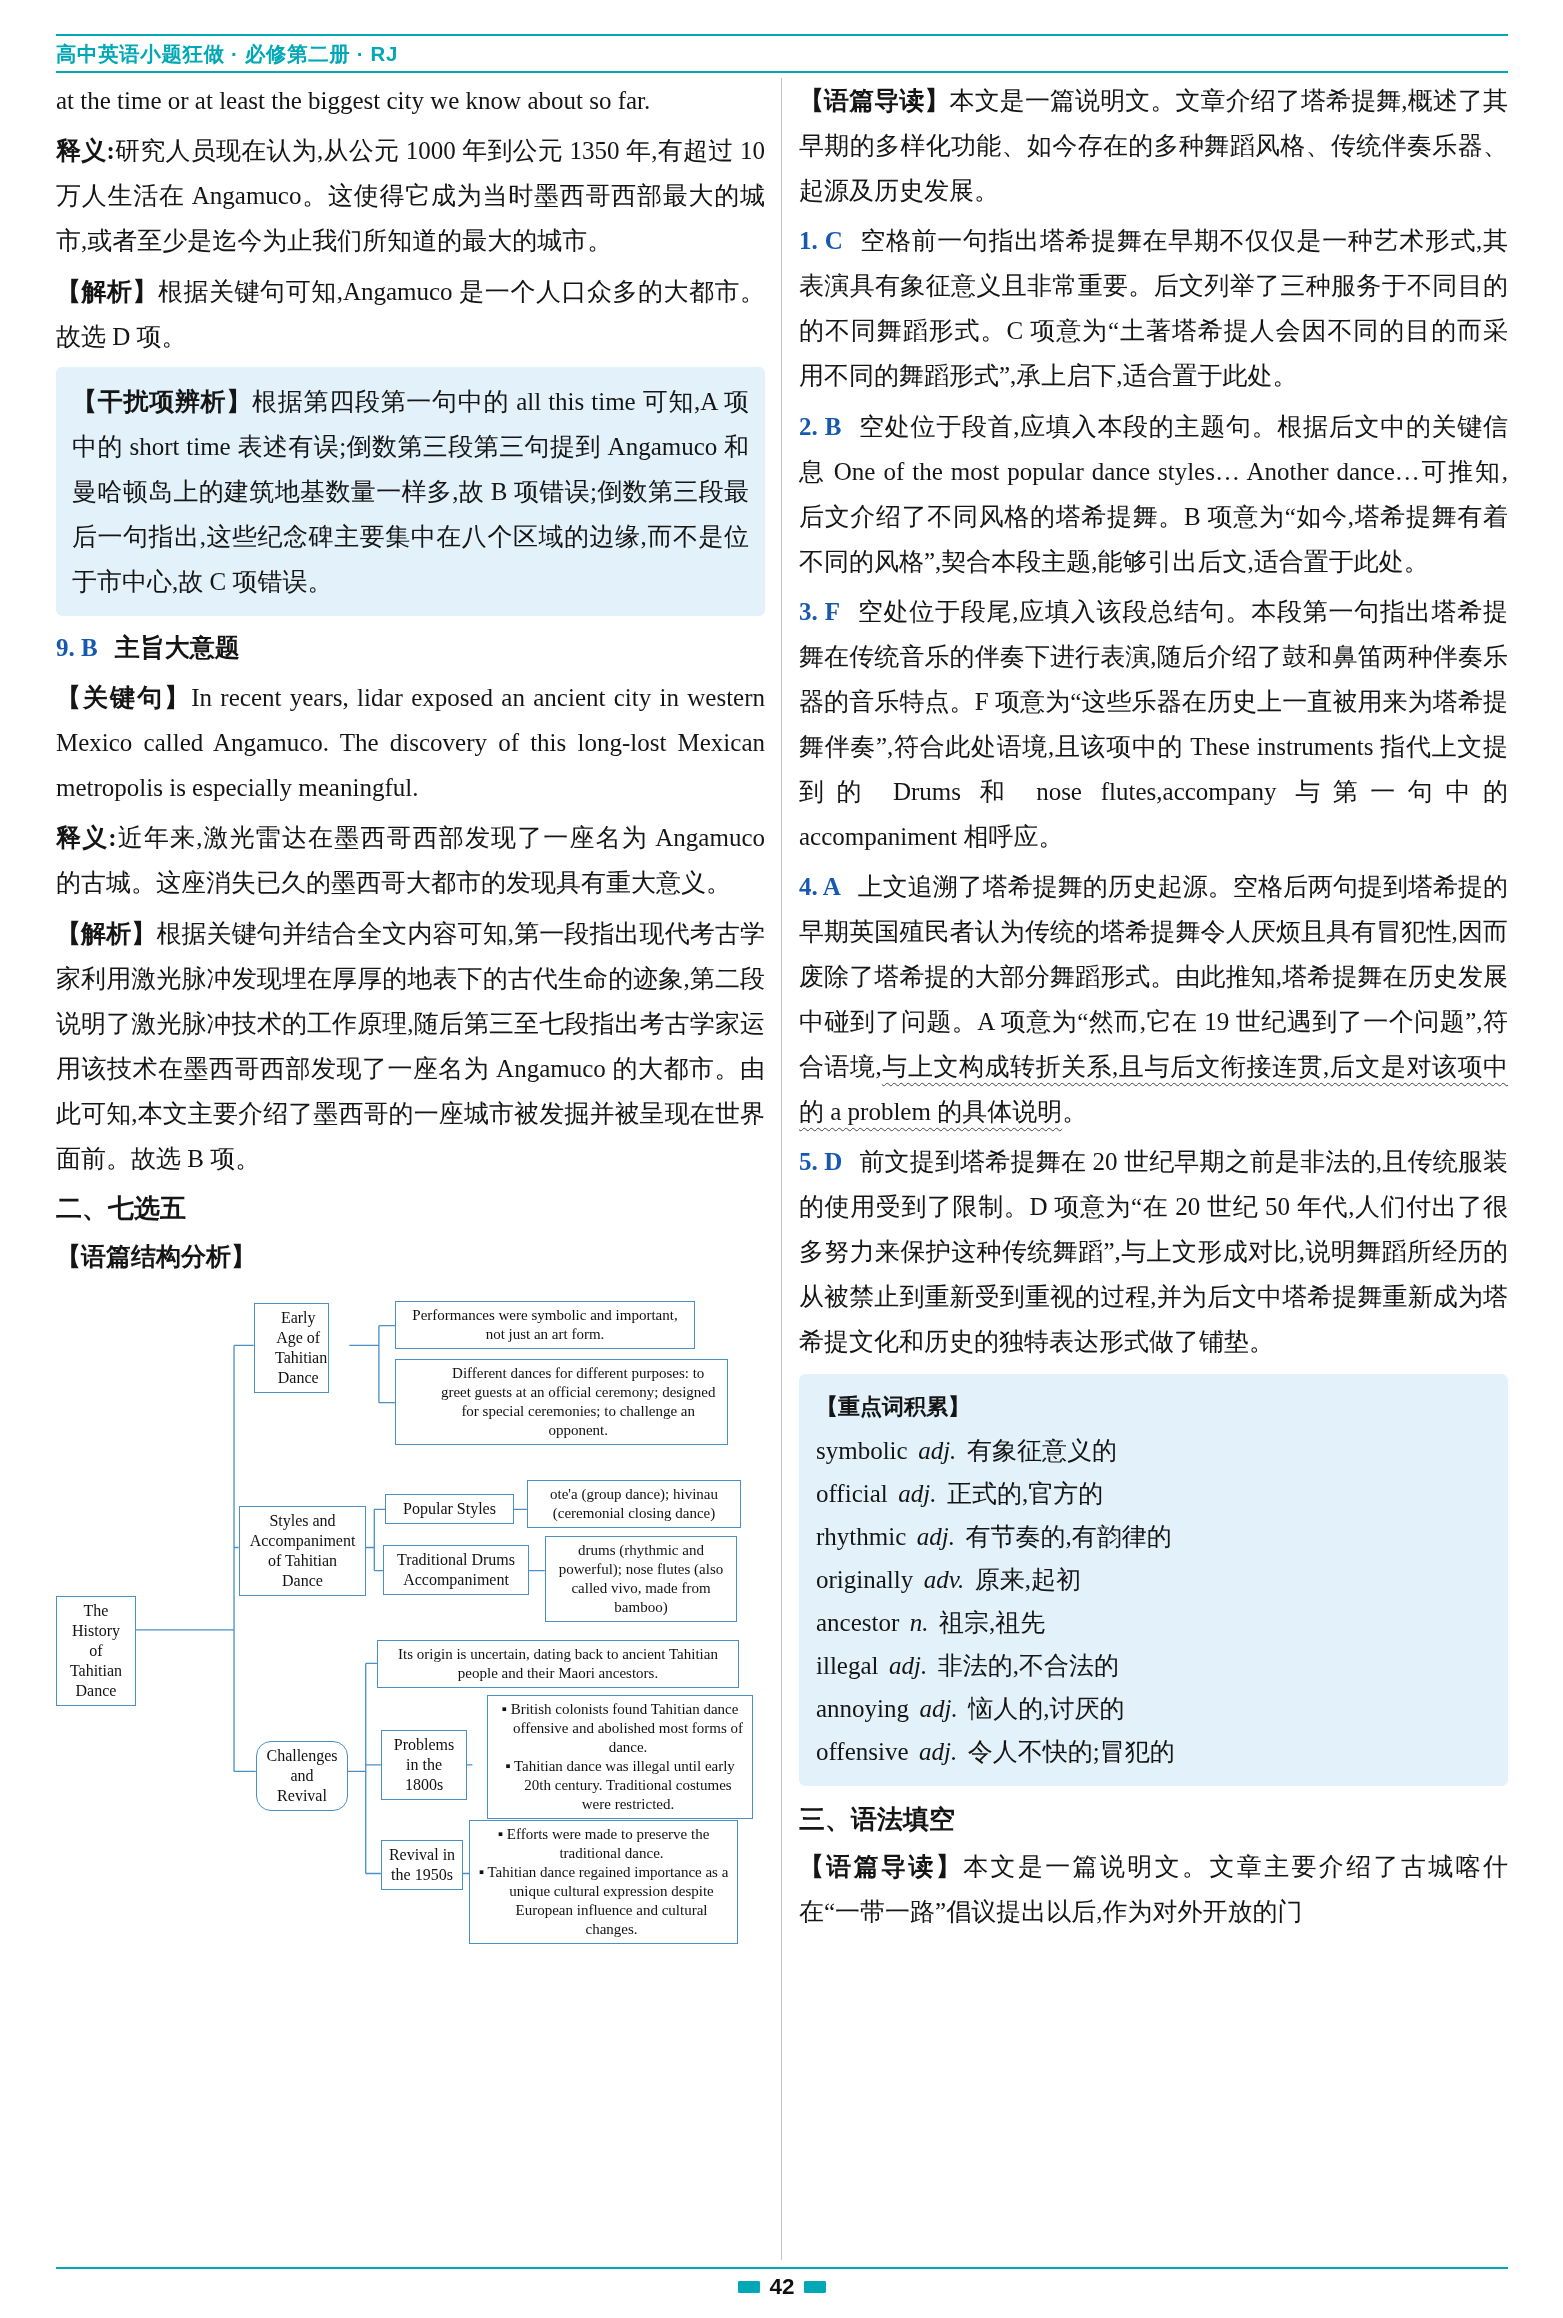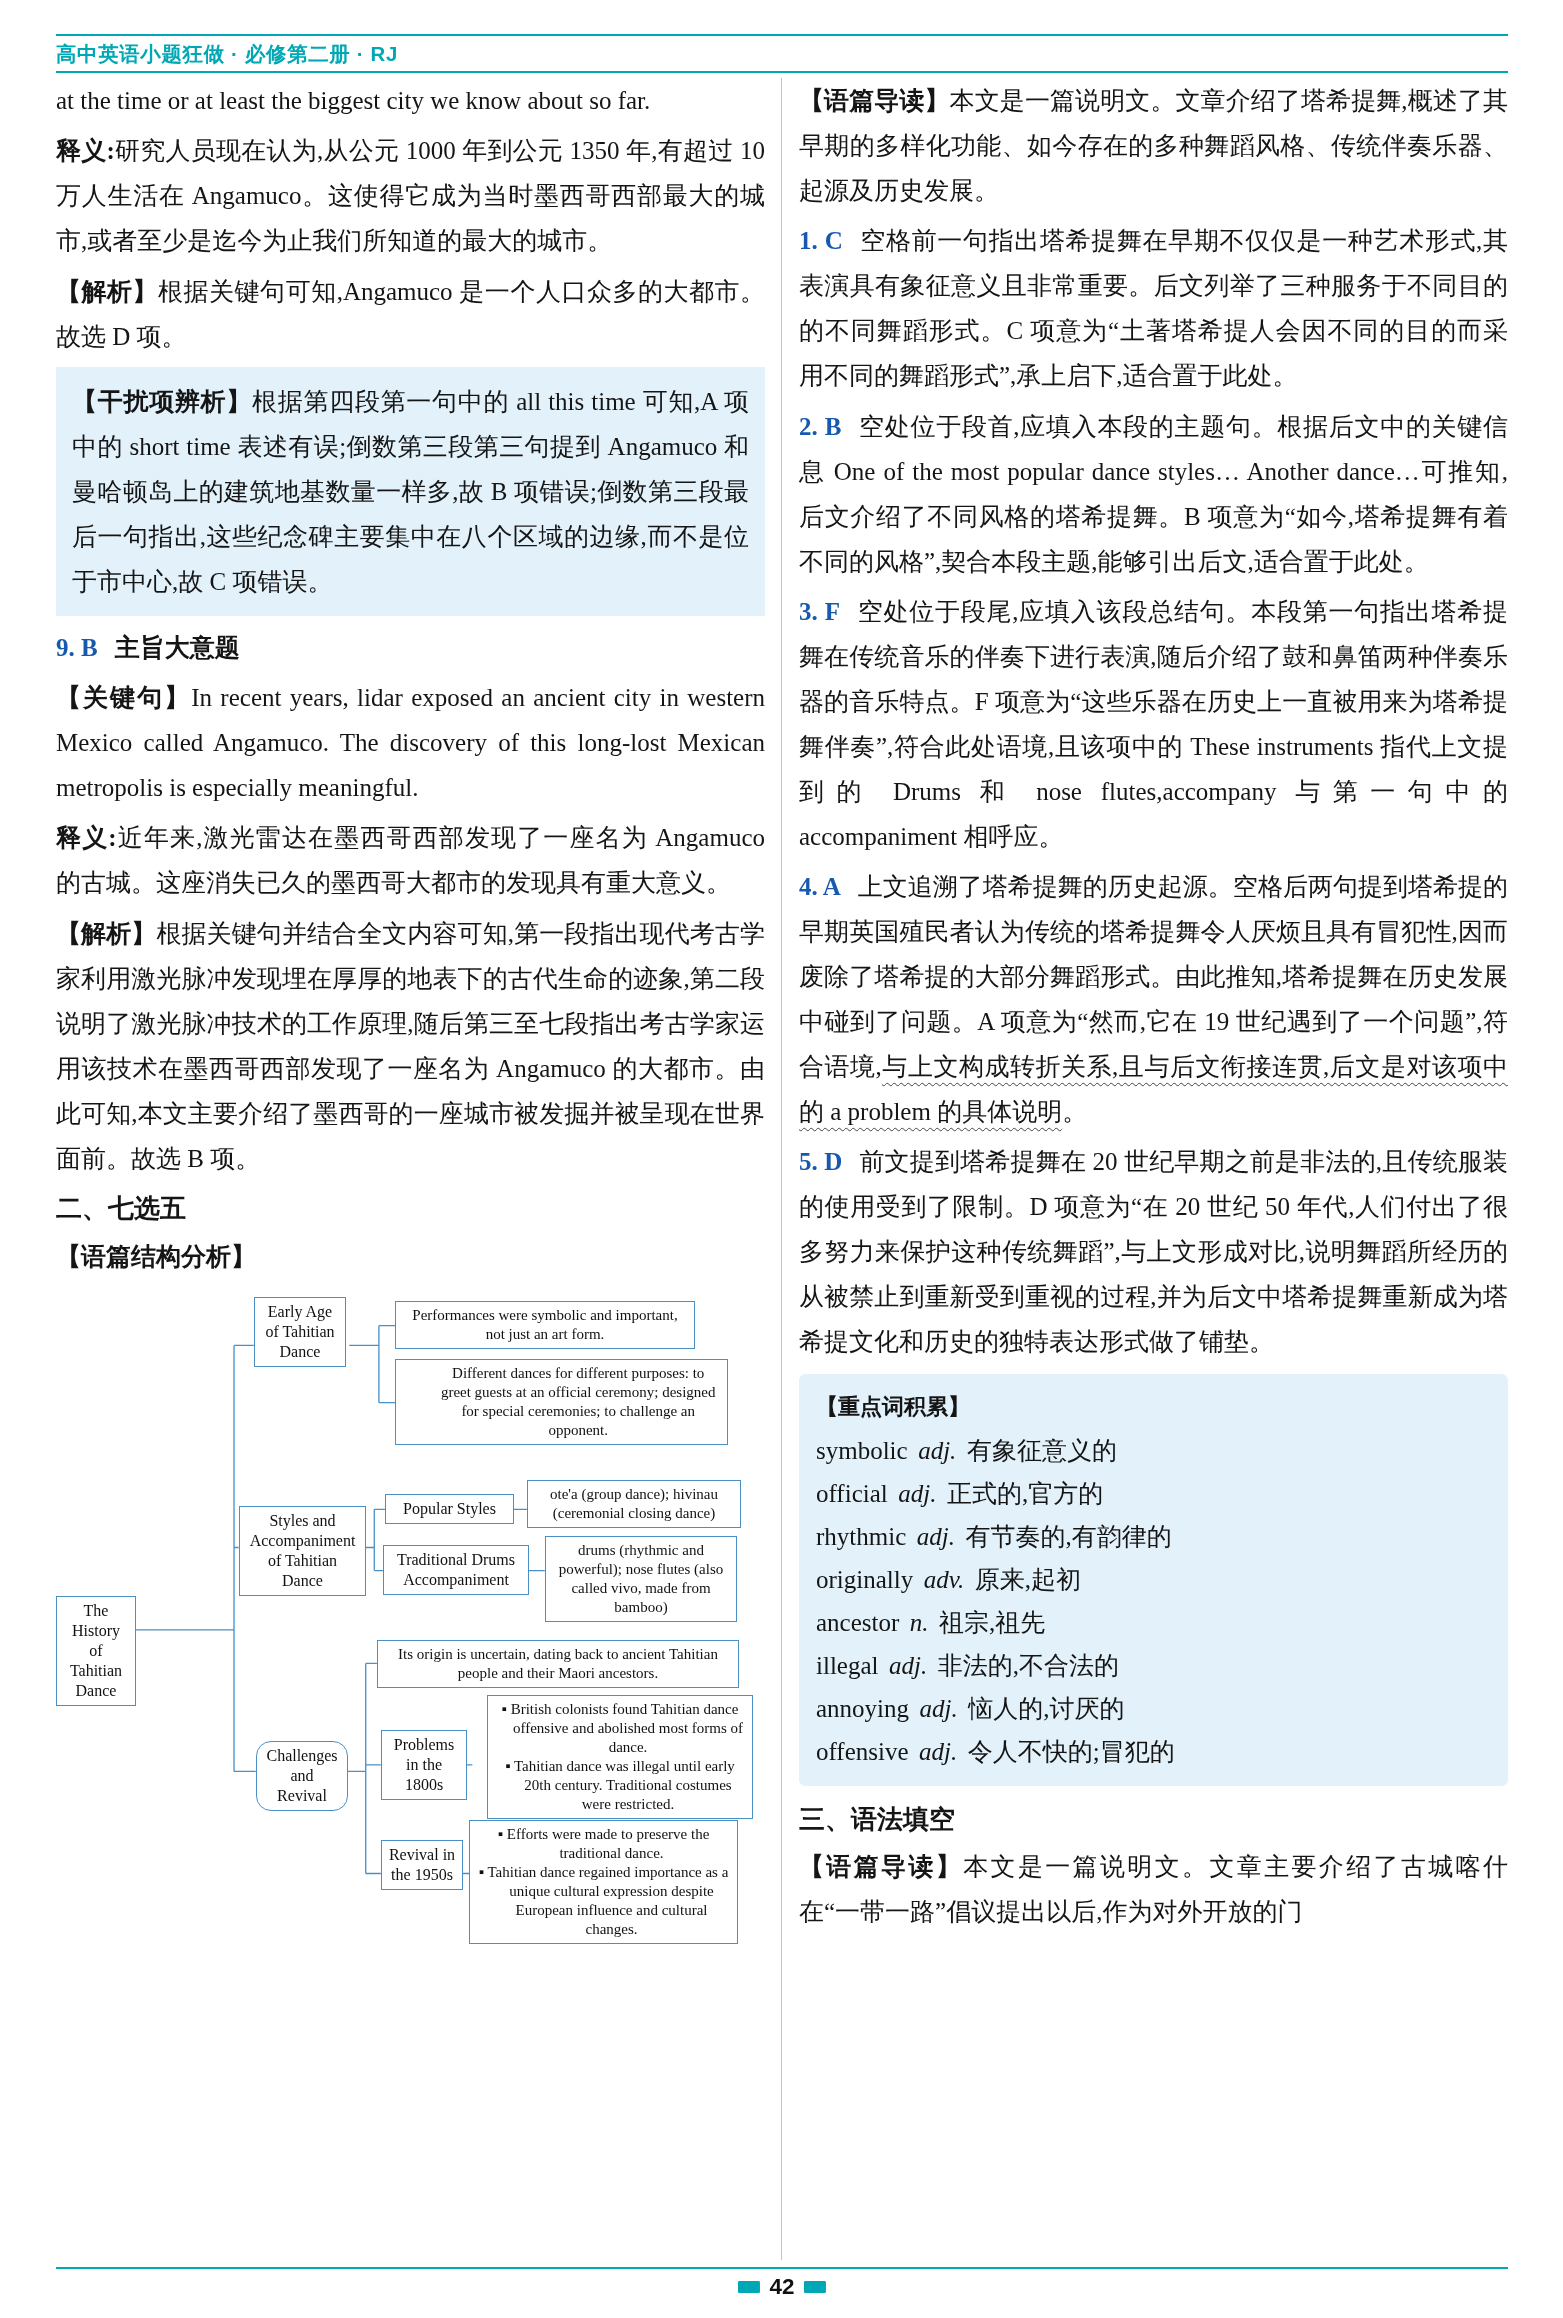--- a/index.html
+++ b/index.html
@@ -20,21 +20,21 @@
   .header{position:absolute;left:56px;top:40px;font-size:20.4px;font-weight:bold;color:var(--teal);
           font-family:"Liberation Sans","DejaVu Sans",sans-serif;letter-spacing:0.7px;}
   .col-divider{position:absolute;left:781px;top:78px;height:2182px;width:0.7px;background:#c3c3c3;}
   .col{position:absolute;top:78px;width:709px;font-size:25px;line-height:45px;text-align:justify;}
   .col-left{left:56px;}
   .col-right{left:799px;}
   p.body{margin:0 0 5.3px;}
   .b{font-weight:bold;}
   .blue{color:var(--blue);}
   .num{margin-right:17px;white-space:nowrap;}
-  .bluebox{background:var(--boxbg);border-radius:0;padding:12px 16px;margin:8px 0 9.2px;}
+  .bluebox{background:var(--boxbg);border-radius:6px;padding:12px 16px;margin:8px 0 9.2px;}
   .sec-heading{font-weight:bold;font-size:26px;margin:5.3px 0 2.6px;
                font-family:"Liberation Sans","DejaVu Sans",sans-serif;}
   .struct-label{font-weight:bold;margin-bottom:1.3px;}
   .wavy{text-decoration:underline wavy #444;text-decoration-thickness:1.3px;text-underline-offset:6.6px;}
   
   .flowchart{position:relative;height:642px;margin-top:17px;width:709px;}
   .fc-lines{position:absolute;left:0;top:0;pointer-events:none;}
   .fc-box{position:absolute;border:1.3px solid var(--flowblue);background:#fff;
           font-size:16px;line-height:20px;text-align:center;padding:4px 6.6px;color:#111;}
   .fc-leaf{text-align:center;font-size:15px;line-height:19px;}
@@ -87,21 +87,21 @@
     <div class="flowchart">
       <svg class="fc-lines" width="709" height="642" viewBox="0 0 1076 975">
         <path d="M120 507 H270 M270 75 V722 M270 75 H300 M270 382 H277 M270 722 H303" fill="none" stroke="#4a90c5" stroke-width="2"></path>
         <path d="M445 75 H490 M490 45 V162 M490 45 H515 M490 162 H515" fill="none" stroke="#4a90c5" stroke-width="2"></path>
         <path d="M467 382 H483 M483 324 V417 M483 324 H500 M483 417 H497 M695 324 H715 M717 417 H742" fill="none" stroke="#4a90c5" stroke-width="2"></path>
         <path d="M441 722 H470 M470 558 V877 M470 558 H487 M470 712 H493 M470 877 H493 M621 712 H632 M615 877 H627" fill="none" stroke="#4a90c5" stroke-width="2"></path>
       </svg>
 
       <div class="fc-box" style="left:0;top:455;left:0px;top:300px;width:80px;">The History of Tahitian Dance</div>
 
-      <div class="fc-box" style="left:198px;top:1px;width:92px;">Early Age of Tahitian Dance</div>
+      <div class="fc-box" style="left:198px;top:7px;width:75px;padding-left:20px;">Early Age of Tahitian Dance</div>
       <div class="fc-box fc-leaf" style="left:339px;top:5.3px;width:300px;">Performances were symbolic and important, not just an art form.</div>
       <div class="fc-box fc-leaf" style="left:339px;top:63px;width:333px;padding-left:40px;">Different dances for different purposes: to greet guests at an official ceremony; designed for special ceremonies; to challenge an opponent.</div>
 
       <div class="fc-box" style="left:183px;top:210px;width:127px;">Styles and Accompaniment of Tahitian Dance</div>
       <div class="fc-box" style="left:329px;top:198px;width:129px;">Popular Styles</div>
       <div class="fc-box fc-leaf" style="left:471px;top:184px;width:214px;">ote'a (group dance); hivinau (ceremonial closing dance)</div>
       <div class="fc-box" style="left:327px;top:249px;width:146px;">Traditional Drums Accompaniment</div>
       <div class="fc-box fc-leaf" style="left:489px;top:240px;width:192px;">drums (rhythmic and powerful); nose flutes (also called vivo, made from bamboo)</div>
 
       <div class="fc-box fc-leaf" style="left:321px;top:344px;width:362px;">Its origin is uncertain, dating back to ancient Tahitian people and their Maori ancestors.</div>

